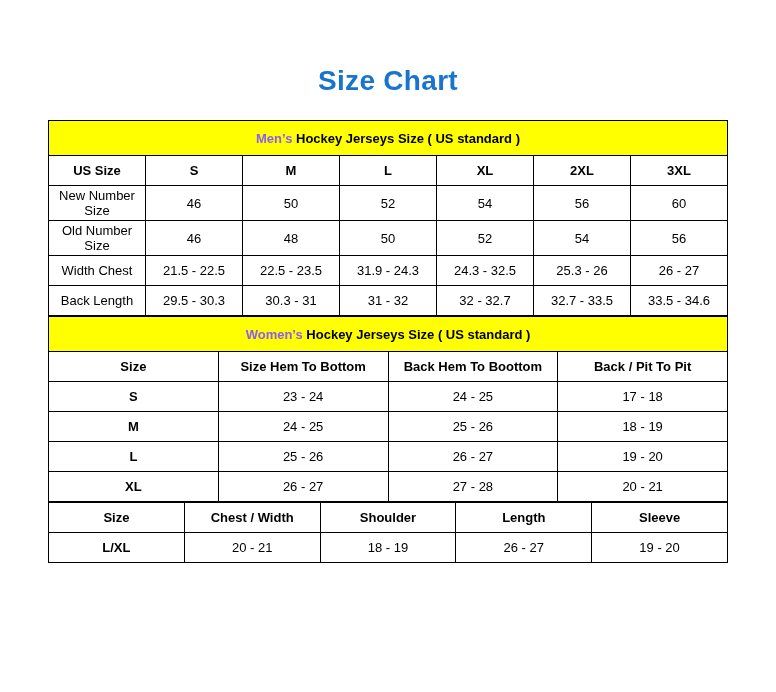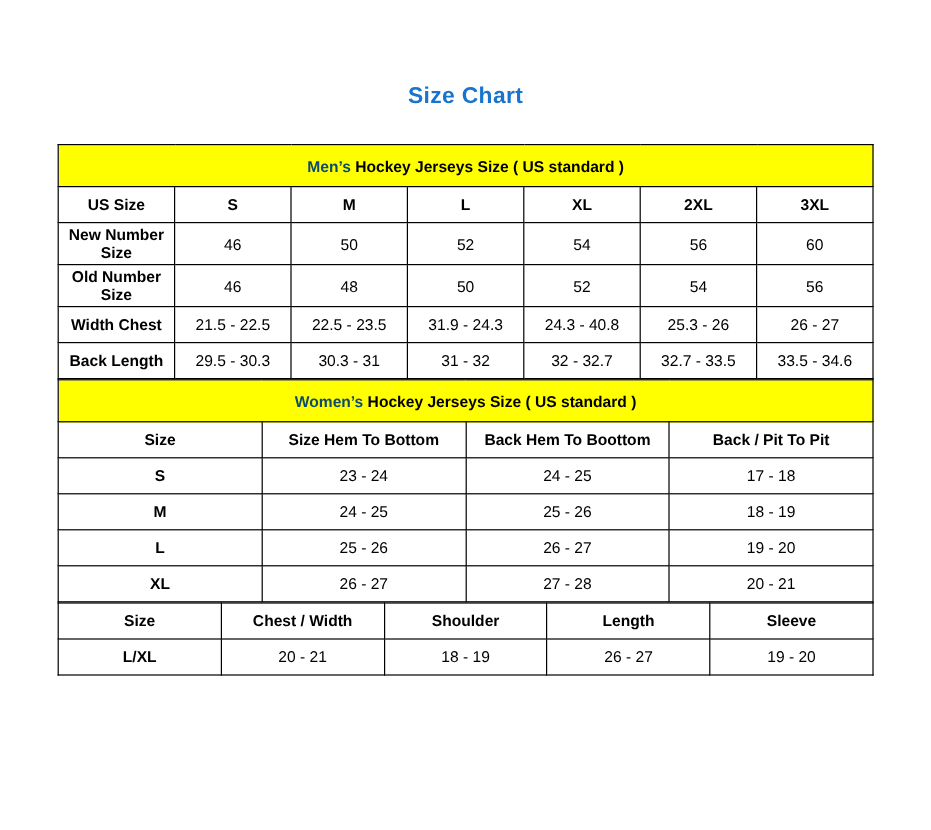--- a/index.html
+++ b/index.html
@@ -16,21 +16,21 @@
   }
   .page {
     position: relative;
     width: 776px;
     height: 692px;
     box-sizing: border-box;
   }
   .title {
     text-align: center;
     color: #1874cd;
-    font-size: 19px;
+    font-size: 28px;
     font-weight: bold;
     letter-spacing: 0.3px;
     padding-top: 64px;
     padding-bottom: 0;
     line-height: 34px;
   }
   .chart-wrap {
     width: 680px;
     margin: 22px auto 0 auto;
   }
@@ -47,27 +47,27 @@
     padding: 2px 2px;
     vertical-align: middle;
   }
   .section-head {
     background: #ffff00;
     font-weight: bold;
     font-size: 14.5px;
     height: 30px !important;
   }
   .section-head .accent {
-    color: #0c4a6e;
+    color: #8b5cf6;
   }
   .colhead {
     font-weight: bold;
   }
   .rowlabel {
-    font-weight: bold;
+    font-weight: normal;
   }
   .bold-cell {
     font-weight: bold;
   }
 </style>
 </head>
 <body>
 
 <div class="page">
 
@@ -105,21 +105,21 @@
         <td>50</td>
         <td>52</td>
         <td>54</td>
         <td>56</td>
       </tr>
       <tr>
         <td class="rowlabel">Width Chest</td>
         <td>21.5 - 22.5</td>
         <td>22.5 - 23.5</td>
         <td>31.9 - 24.3</td>
-        <td>24.3 - 40.8</td>
+        <td>24.3 - 32.5</td>
         <td>25.3 - 26</td>
         <td>26 - 27</td>
       </tr>
       <tr>
         <td class="rowlabel">Back Length</td>
         <td>29.5 - 30.3</td>
         <td>30.3 - 31</td>
         <td>31 - 32</td>
         <td>32 - 32.7</td>
         <td>32.7 - 33.5</td>

